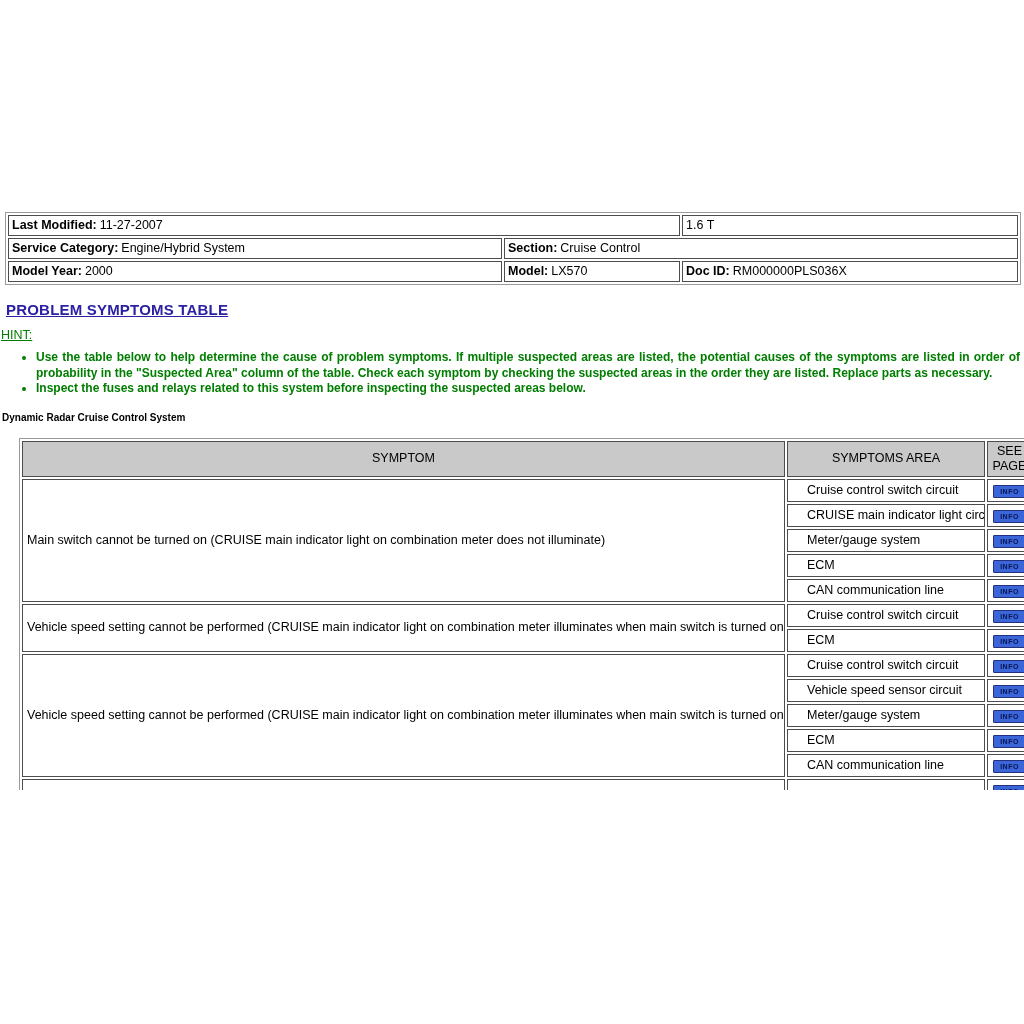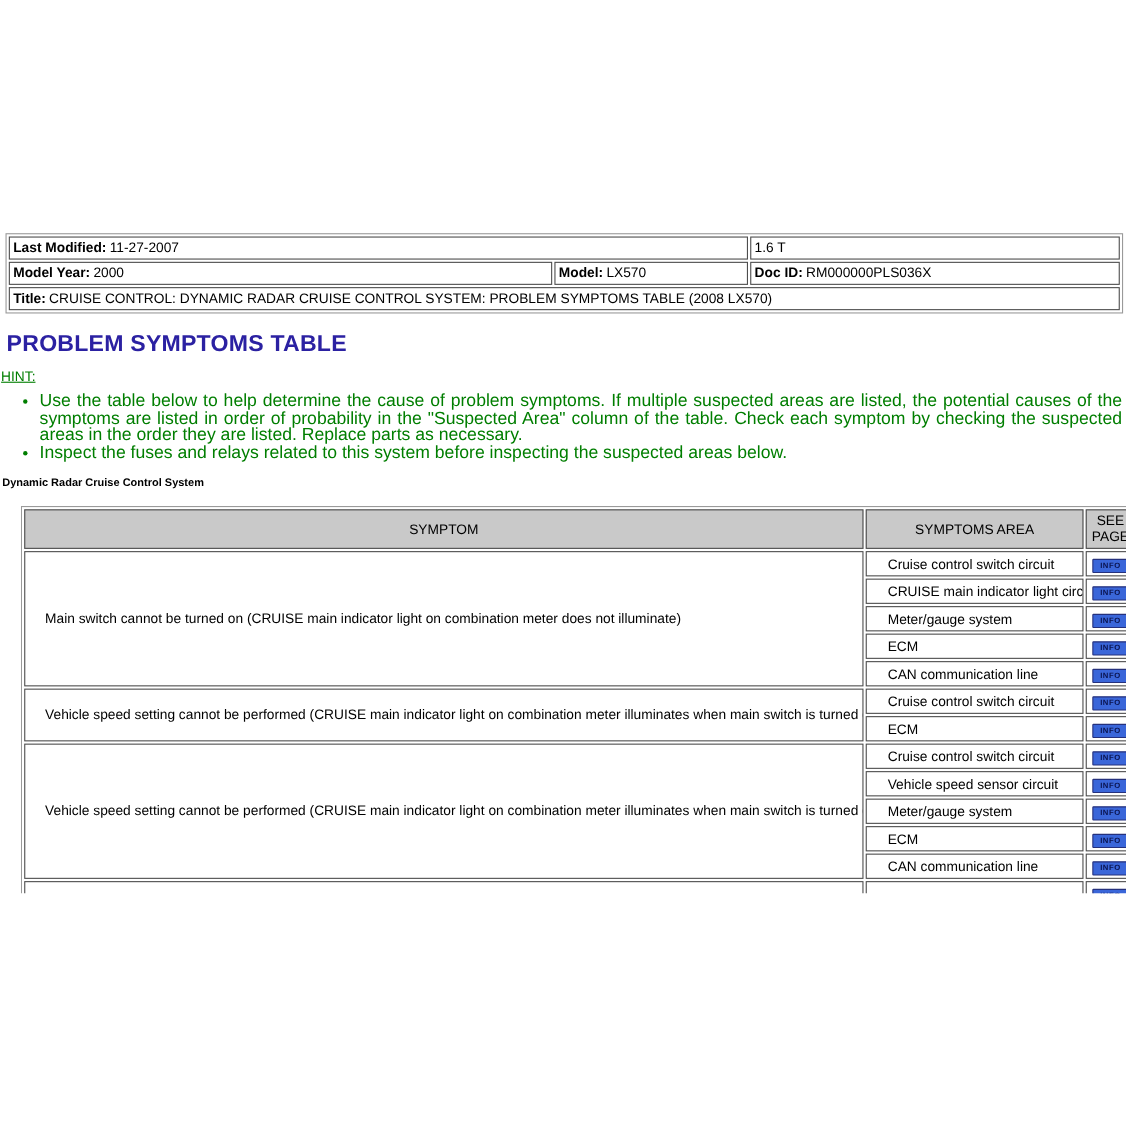--- a/index.html
+++ b/index.html
@@ -24,37 +24,39 @@
   }
   .doc-info {
     margin: 212px 5px 0 5px; width: 1014px;
   }
   .doc-info td { padding: 2px 3px; font-size: 12.5px; line-height: 15px; }
   .doc-info b { padding-right: 3px; }
 
   
   .page-title {
     margin: 16px 0 0 6px;
-    font-size: 21px; font-weight: bold;
+    font-size: 15px; font-weight: bold;
     color: var(--heading, #2b21a2);
+    text-decoration: underline;
     letter-spacing: 0.2px;
   }
   .hint-label {
     margin: 10px 0 0 1px;
     font-size: 12.5px; font-weight: normal;
     color: var(--hint_green, #007e00);
     text-decoration: underline;
   }
   ul.hint-list {
     margin: 8px 4px 0 0; padding-left: 36px;
     color: var(--hint_green, #007e00);
   }
   ul.hint-list li {
-    font-size: 16px; line-height: 15.5px;
+    font-size: 12px; line-height: 15.5px;
     text-align: justify;
+    font-weight: bold;
   }
   .table-caption {
     margin: 13px 0 0 2px;
     font-size: 10px; font-weight: bold; line-height: 15px;
     color: #000000;
   }
 
   
   .symptom-wrap {
     margin: 13px 5px 0 19px;
@@ -62,21 +64,21 @@
   }
   table.symptoms { width: 1014px; }
   table.symptoms th {
     background: var(--table_header_bg, #c9c9c9);
     font-weight: normal; font-size: 12.5px; line-height: 15px;
     text-align: center; vertical-align: middle;
     padding: 2px; white-space: normal;
   }
   table.symptoms td { font-size: 12.5px; }
   td.sym {
-    vertical-align: middle; padding: 2px 18px;
+    vertical-align: middle; padding: 2px 4px;
     white-space: normal; line-height: 21px;
   }
   td.area {
     height: 23px; vertical-align: middle; padding: 2px 19px;
     white-space: nowrap;
   }
   td.see { height: 23px; text-align: center; vertical-align: middle; }
   a.info-btn {
     display: inline-block; width: 34px; height: 13px; line-height: 12px;
     background: var(--info_button_bg, #3a66d9);
@@ -97,26 +99,27 @@
         <col style="width:494px">
         <col style="width:176px">
         <col style="width:336px">
       </colgroup>
     <tbody>
         <tr>
       <td colspan="2"><b>Last Modified:</b><span>11-27-2007</span></td>
       <td><span>1.6 T</span></td>
     </tr>
     <tr>
+      <td><b>Service Category:</b><span>Engine/Hybrid System</span></td>
+      <td colspan="2"><b>Section:</b><span>Cruise Control</span></td>
+    </tr>
+    <tr>
       <td><b>Model Year:</b><span>2000</span></td>
       <td><b>Model:</b><span>LX570</span></td>
       <td><b>Doc ID:</b><span>RM000000PLS036X</span></td>
-    </tr>
-    <tr>
-      <td colspan="3"><b>Title:</b><span>CRUISE CONTROL: DYNAMIC RADAR CRUISE CONTROL SYSTEM: PROBLEM SYMPTOMS TABLE (2008 LX570)</span></td>
     </tr>
   </tbody>
     </table>
 
   <h1 class="page-title">PROBLEM SYMPTOMS TABLE</h1>
   <div class="hint-label">HINT:</div>
   <ul class="hint-list">
     <li>Use the table below to help determine the cause of problem symptoms. If multiple suspected areas are listed, the potential causes of the symptoms are listed in order of probability in the "Suspected Area" column of the table. Check each symptom by checking the suspected areas in the order they are listed. Replace parts as necessary.</li>
     <li>Inspect the fuses and relays related to this system before inspecting the suspected areas below.</li>
   </ul>

